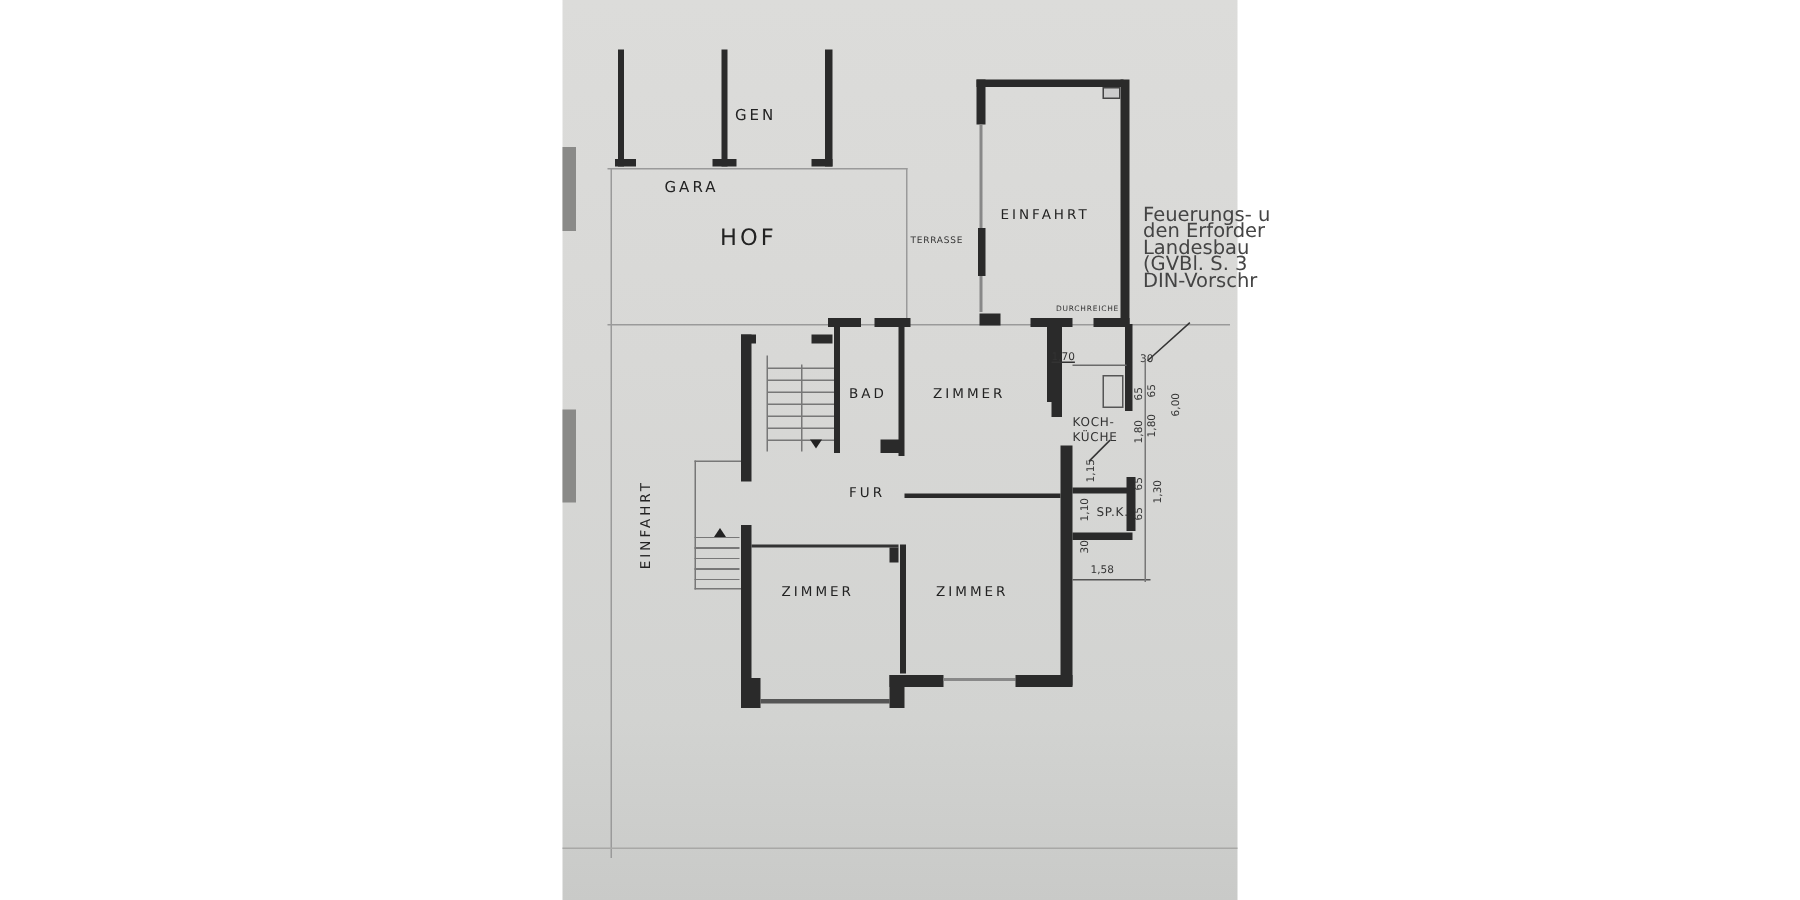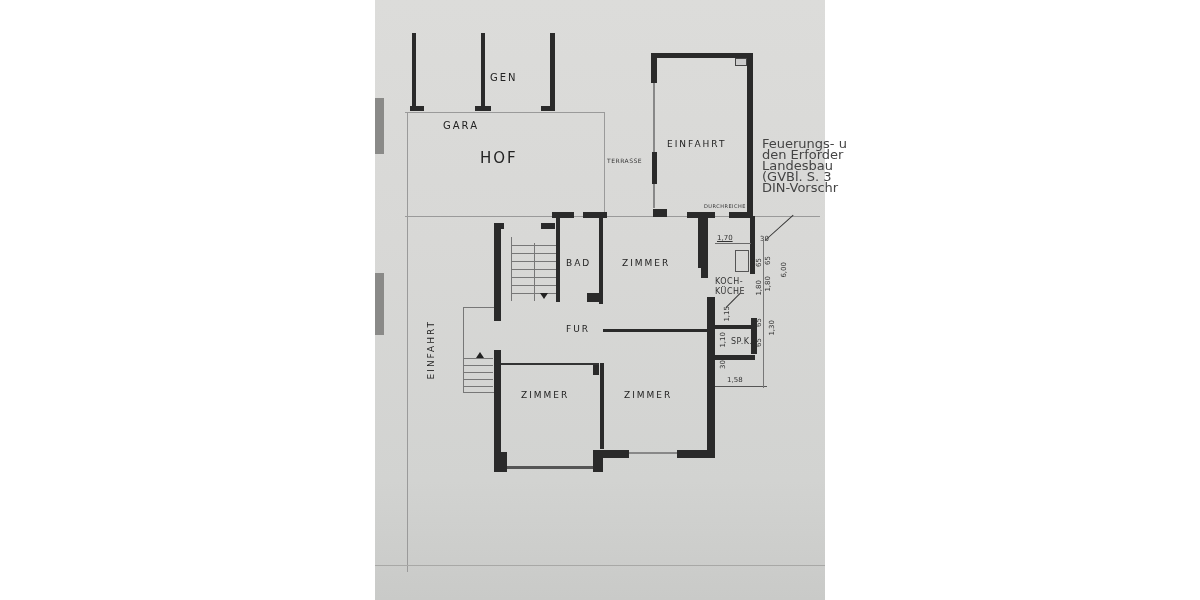--- a/index.html
+++ b/index.html
@@ -124,21 +124,21 @@
   <div class="wall" style="left:376px;top:318px;width:6px;height:36px;"></div>
   <div class="thin" style="left:340px;top:243px;width:36px;height:1px;"></div>
   <div class="abs" style="left:360px;top:250px;width:12px;height:20px;border:1px solid #555;"></div>
   <div class="lbl small" style="left:340px;top:277px;font-size:8px;">KOCH-</div>
   <div class="lbl small" style="left:340px;top:287px;font-size:8px;">KÜCHE</div>
   <div class="abs" style="left:348px;top:300px;width:20px;height:1px;background:#333;transform:rotate(-45deg);"></div>
   <div class="wall" style="left:340px;top:325px;width:40px;height:4px;"></div>
   <div class="wall" style="left:340px;top:355px;width:40px;height:5px;"></div>
   <div class="lbl small" style="left:356px;top:337px;font-size:8px;">SP.K.</div>
 
-  <div class="lbl dim" style="left:342px;top:234px;text-decoration:underline;">1,70</div>
+  <div class="lbl dim" style="left:326px;top:234px;text-decoration:underline;">1,70</div>
   <div class="lbl dim" style="left:385px;top:235px;">30</div>
   <div class="abs" style="left:390px;top:240px;width:38px;height:1px;background:#333;transform:rotate(-42deg);transform-origin:left;"></div>
   <div class="lbl dim vert" style="left:348px;top:306px;">1,15</div>
   <div class="lbl dim vert" style="left:344px;top:332px;">1,10</div>
   <div class="lbl dim vert" style="left:344px;top:360px;">30</div>
   <div class="lbl dim" style="left:352px;top:376px;">1,58</div>
   <div class="hair" style="left:340px;top:386px;width:52px;height:1px;background:#555;"></div>
   <div class="lbl dim vert" style="left:380px;top:258px;">65</div>
   <div class="lbl dim vert" style="left:380px;top:280px;">1,80</div>
   <div class="lbl dim vert" style="left:389px;top:276px;">1,80</div>

